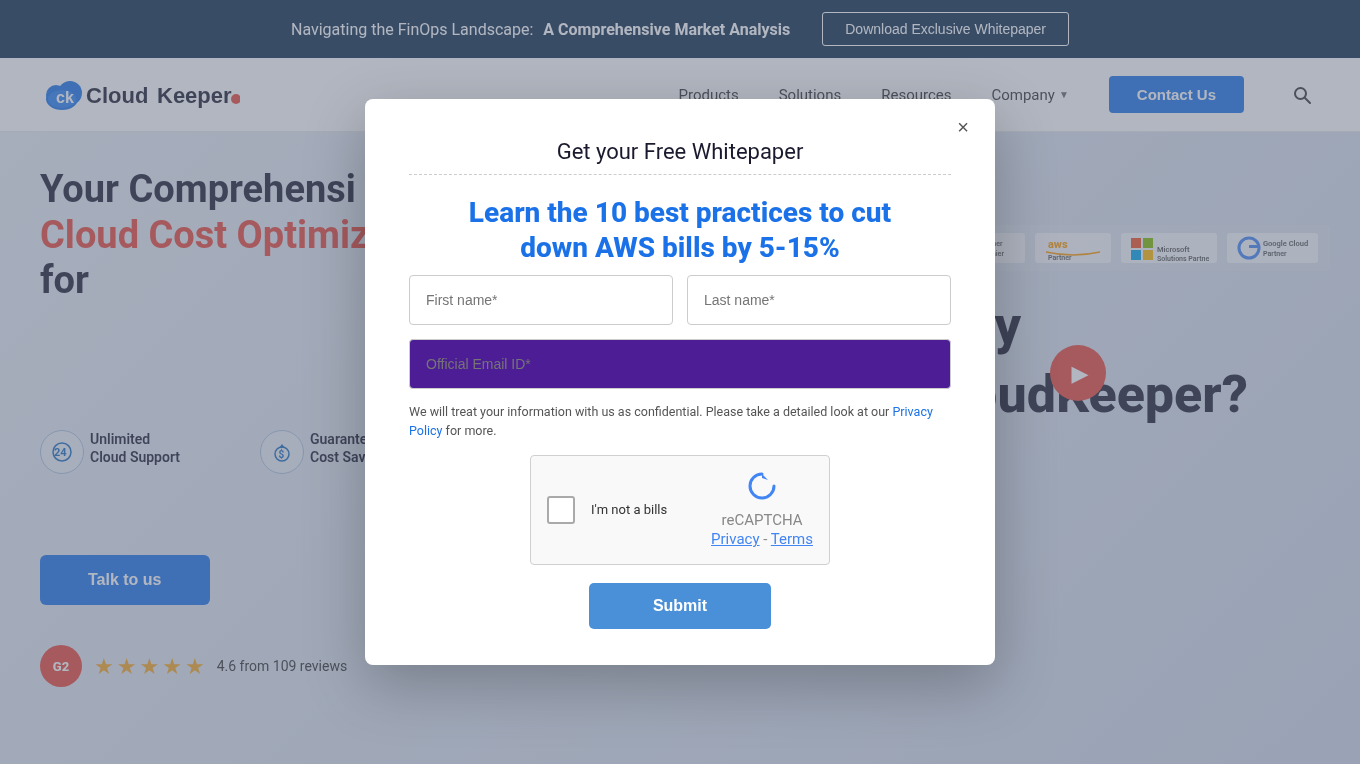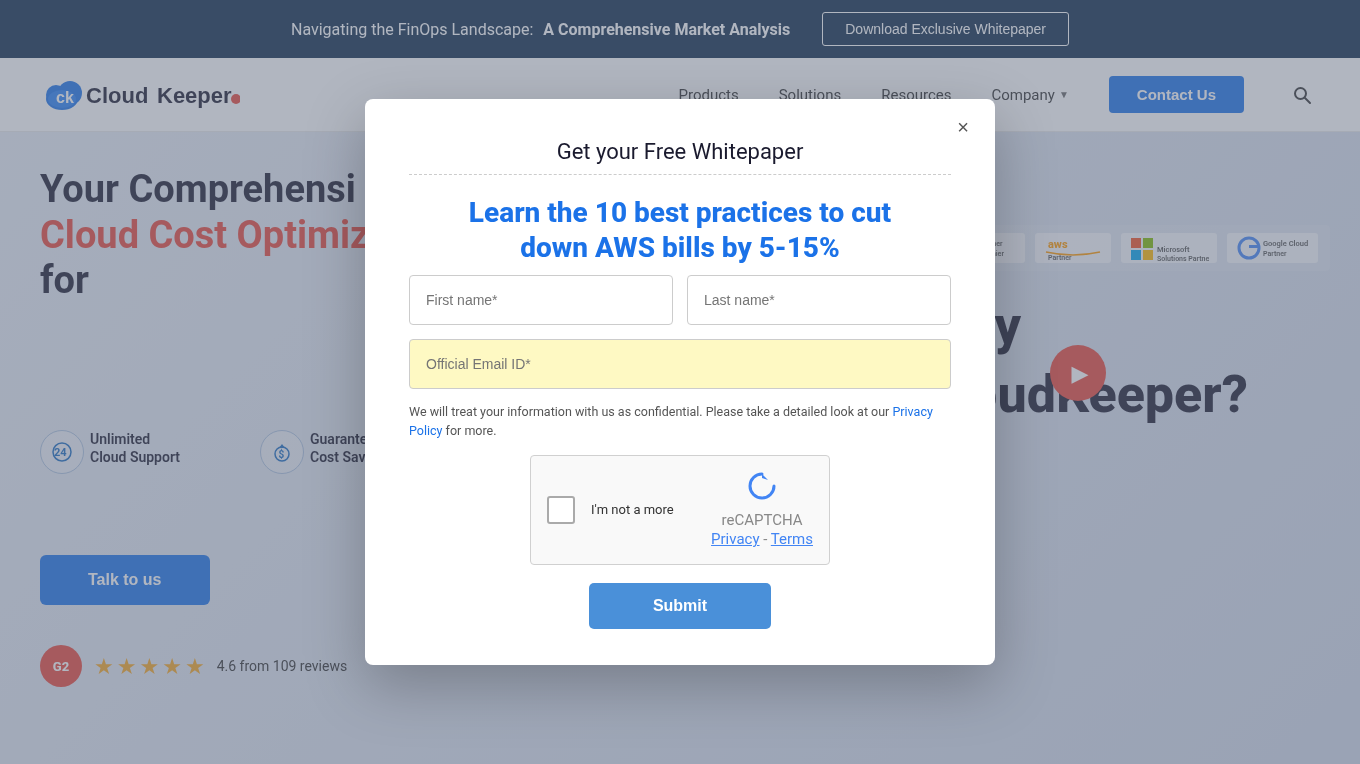--- a/index.html
+++ b/index.html
@@ -306,21 +306,21 @@
     }
     .form-input-full {
       width: 100%;
       border: 1.5px solid #ccc;
       border-radius: 4px;
       padding: 16px 16px;
       font-size: 14px;
       color: #888;
       outline: none;
       margin-bottom: 14px;
-      background: #fef9c3;
+      background: #4c1d95;
     }
     .privacy-text {
       font-size: 12.5px;
       color: #555;
       line-height: 1.5;
       margin-bottom: 14px;
     }
     .privacy-link {
       color: #1b72e8;
       text-decoration: none;
@@ -536,21 +536,21 @@
     <input class="form-input-full" type="email" placeholder="Official Email ID*" style="">
     
     <p class="privacy-text">
       <span>We will treat your information with us as confidential. Please take a
 detailed look at our </span><a class="privacy-link">Privacy Policy</a><span> for more.</span>
     </p>
     
     
     <div class="recaptcha-box">
       <div class="recaptcha-check"></div>
-      <span class="recaptcha-text">I'm not a more</span>
+      <span class="recaptcha-text">I'm not a bills</span>
       <div class="recaptcha-branding">
         <div style="font-size:28px; color:#4285f4;">
           <svg width="32" height="32" viewBox="0 0 32 32">
             <path d="M16 4 C9.4 4 4 9.4 4 16 S9.4 28 16 28 S28 22.6 28 16" stroke="#4285f4" fill="none" stroke-width="3" stroke-linecap="round"></path>
             <path d="M16 4 L22 10 L16 8 Z" fill="#4285f4"></path>
           </svg>
         </div>
         <span style="font-size:15px; color:#888; text-align:center; line-height:1.3;">reCAPTCHA<br><span style="color:#4285f4; text-decoration:underline;">Privacy</span> - <span style="color:#4285f4; text-decoration:underline;">Terms</span></span>
       </div>
     </div>

